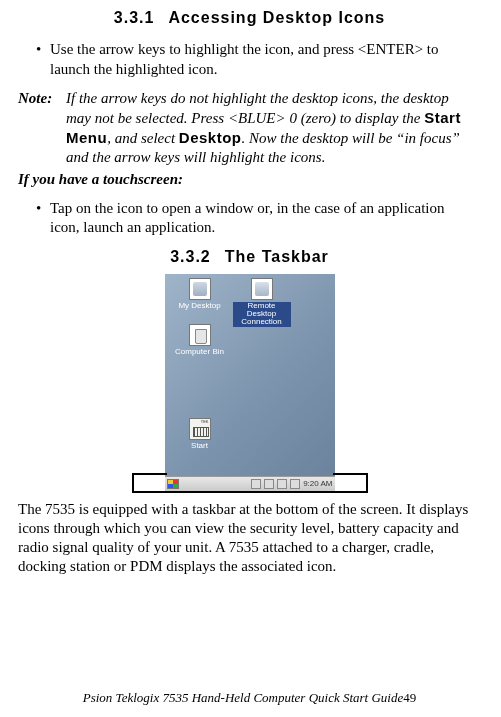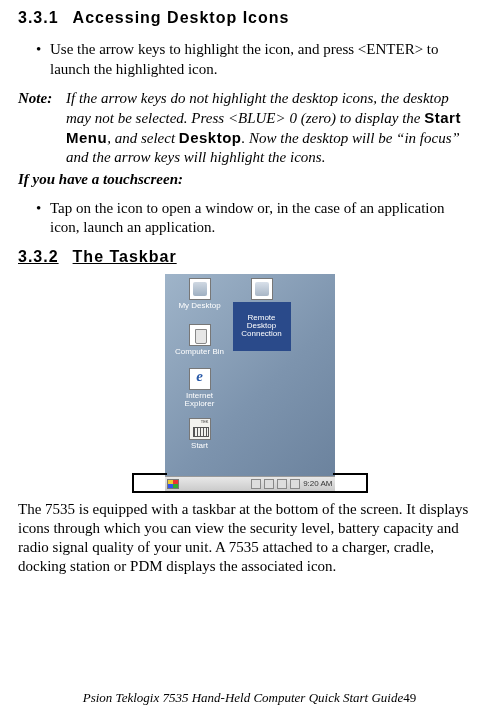--- a/index.html
+++ b/index.html
@@ -14,20 +14,21 @@
       padding: 8px 20px 10px 18px;
       position: relative;
       background: #fff;
     }
     .section-title {
       font-family: Arial, sans-serif;
       font-weight: bold;
       font-size: 16px;
       letter-spacing: 1px;
       margin-bottom: 12px;
+      text-align: center;
     }
     .section-title .num { margin-right: 14px; }
     .bullet-block { margin-left: 18px; margin-bottom: 10px; }
     .bullet-block .dot { display: inline-block; width: 14px; vertical-align: top; }
     .bullet-block .txt { display: inline-block; width: 420px; vertical-align: top; }
     .note-block { margin-bottom: 2px; margin-top: 4px; }
     .note-label { font-style: italic; font-weight: bold; display: inline-block; width: 48px; vertical-align: top; }
     .note-body { font-style: italic; display: inline-block; width: 405px; vertical-align: top; }
     .start-menu, .desktop-word { font-style: normal; font-family: Arial, sans-serif; font-weight: bold; letter-spacing: 0.5px; }
     .touchscreen-line { font-style: italic; font-weight: bold; margin-bottom: 10px; }
@@ -71,21 +72,21 @@
       margin: 0 auto 2px auto;
       background: #fff;
       border: 1px solid #777;
       position: relative;
     }
     .my-comp { left: 6px; top: 4px; }
     .recycle { left: 6px; top: 50px; }
     .ie { left: 6px; top: 94px; }
     .opentt { left: 6px; top: 144px; }
     .rdc { left: 68px; top: 4px; }
-    .rdc .lbl { background: #2a4a8a; padding: 12px 1px; display: inline-block; }
+    .rdc .lbl { background: #2a4a8a; padding: 0 1px; display: inline-block; }
     .my-comp .box::after { content: ''; position: absolute; inset: 3px; background: linear-gradient(#cfd8e2,#9fb0c2); border-radius: 2px; }
     .recycle .box::after { content: ''; position: absolute; left: 5px; top: 4px; width: 10px; height: 13px; background: #e6e6e6; border: 1px solid #888; border-radius: 0 0 2px 2px; }
     .ie .box::after { content: 'e'; position: absolute; inset: 0; font-family: 'Times New Roman'; font-style: italic; font-weight: bold; color: #2a5aa8; font-size: 15px; text-align: center; }
     .opentt .box { background: #f2f2ee; }
     .opentt .box::before { content: 'TEK'; position: absolute; top: 1px; right: 1px; font-size: 4px; color: #333; font-family: Arial; }
     .opentt .box::after { content: ''; position: absolute; left: 3px; bottom: 2px; width: 14px; height: 8px; border: 1px solid #555; background: repeating-linear-gradient(90deg,#555 0 1px,transparent 1px 3px); }
     .rdc .box::after { content: ''; position: absolute; inset: 3px; background: linear-gradient(#d8e0ea,#a8b6c6); border-radius: 2px; }
     .taskbar {
       position: absolute;
       left: 0; right: 0; bottom: 0;
@@ -138,41 +139,37 @@
 <div class="note-block">
   <span class="note-label">Note:</span><span class="note-body"><span>If the arrow keys do not highlight the desktop icons, the desktop may not be selected. Press &lt;BLUE&gt; 0 (zero) to display the </span><span class="start-menu">Start Menu</span><span>, and select </span><span class="desktop-word">Desktop</span><span>. Now the desktop will be “in focus” and the arrow keys will highlight the icons.</span></span>
 </div>
 
 <div class="touchscreen-line"><span>If you have a touchscreen</span><span>:</span></div>
 
 <div class="bullet-block">
   <span class="dot">•</span><span class="txt">Tap on the icon to open a window or, in the case of an application icon, launch an application.</span>
 </div>
 
-<div class="section-title" style="margin-top:10px;margin-bottom:6px;text-decoration:underline;">
+<div class="section-title" style="margin-top:10px;margin-bottom:6px;">
   <span class="num">3.3.2</span><span>The Taskbar</span>
 </div>
 
 <div class="figure">
   <div class="desktop">
     <div class="icon my-comp">
       <div class="box"></div>
       <div>My Desktop</div>
     </div>
     <div class="icon rdc">
       <div class="box"></div>
       <div class="lbl">Remote Desktop Connection</div>
     </div>
     <div class="icon recycle">
       <div class="box"></div>
       <div>Computer Bin</div>
-    </div>
-    <div class="icon ie">
-      <div class="box"></div>
-      <div>Internet Explorer</div>
     </div>
     <div class="icon opentt">
       <div class="box"></div>
       <div>Start</div>
     </div>
     <div class="taskbar">
       <div class="tb-left">
         <div class="start-flag"></div>
       </div>
       <div class="tb-right">

